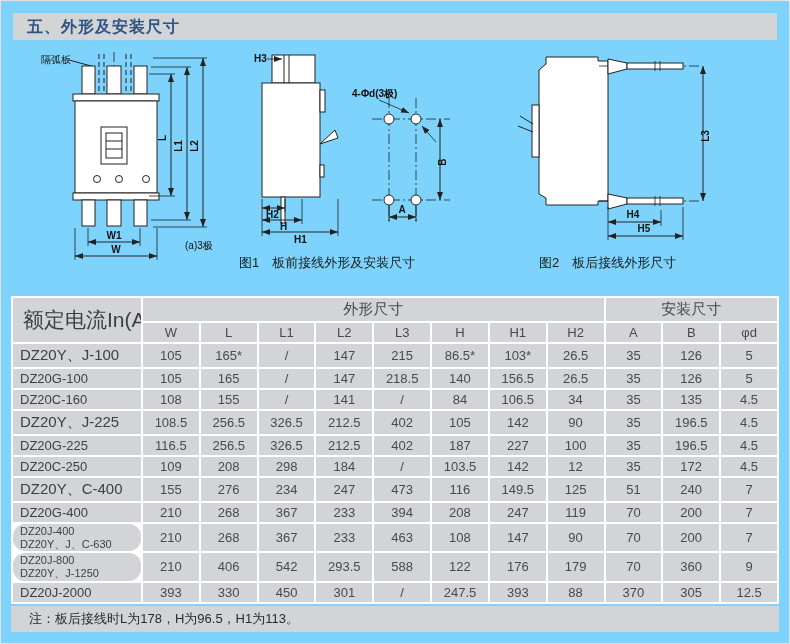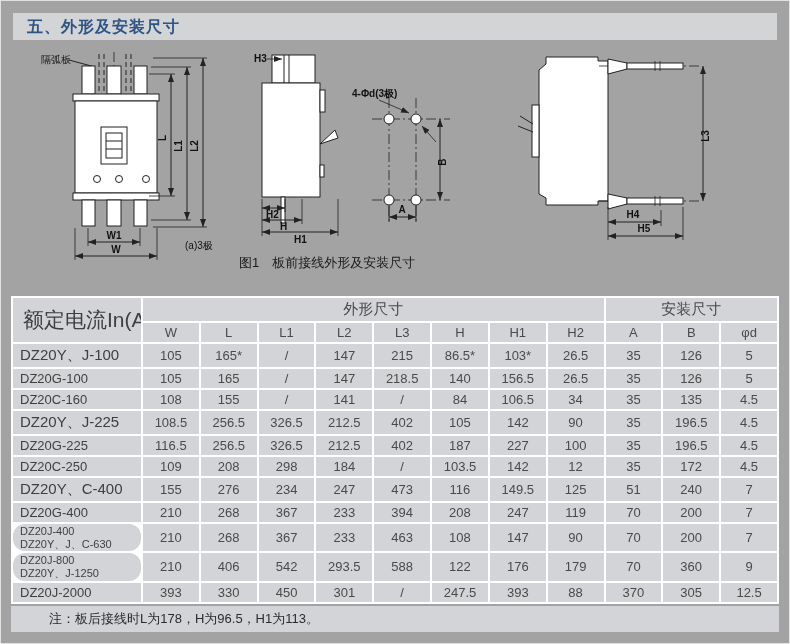--- a/index.html
+++ b/index.html
@@ -1,17 +1,17 @@
 <!DOCTYPE html>
 <html><head>
 <meta charset="utf-8">
 <style>
   html,body{margin:0;padding:0;background:#f2f2f2;}
   .page{
-    width:790px;height:644px;background:#a3a3a3;position:relative;
+    width:790px;height:644px;background:#7dd3fc;position:relative;
     font-family:"Liberation Sans","DejaVu Sans",sans-serif;
     border:1px solid #e2e2e2;box-sizing:border-box;overflow:hidden;
   }
   .title-bar{
     margin:12px 12px 0 12px;height:27px;line-height:27px;
     background:#d3d4d5;color:#2e5486;font-size:16px;font-weight:bold;
     padding-left:14px;letter-spacing:1px;
   }
   .drawings{position:relative;height:252px;margin:0 10px;}
   .drawings svg{position:absolute;}
@@ -28,21 +28,21 @@
   .tbl-wrap{margin:4px 10px 0 10px;}
   table{border-collapse:separate;border-spacing:2px;width:100%;table-layout:fixed;background:#fff;}
   th,td{background:#d2d4d7;color:#4a4a4a;text-align:center;font-size:13px;padding:2px 1px;
         overflow:hidden;white-space:nowrap;font-weight:normal;}
   th.grp{font-size:15px;color:#4a4a4a;padding:2px 16px;}
   th.model-h{font-size:21px;text-align:center;padding-left:10px;color:#3f3f3f;}
   td.model{text-align:left;padding-left:7px;color:#3f3f3f;}
   td.model.big{font-size:15px;}
   td.model.twoline{font-size:11px;line-height:1.15;white-space:pre-line;padding-top:1px;padding-bottom:1px;border-radius:12px;}
   .note{margin:2px 10px 17px 10px;background:#d2d4d7;color:#2b2b2b;
-        font-size:13px;padding:4px 0 4px 38px;}
+        font-size:13px;padding:4px 0 4px 18px;}
 </style>
 </head>
 <body>
 
 <div class="page">
 
   <div class="title-bar">五、外形及安装尺寸</div>
 
   <div class="drawings">
 
@@ -183,20 +183,21 @@
         <line x1="180" y1="157" x2="180" y2="190" stroke-width="0.8"></line>
         <line x1="105" y1="172" x2="158" y2="172" marker-start="url(#c2)" marker-end="url(#c1)"></line>
         <line x1="105" y1="186" x2="180" y2="186" marker-start="url(#c2)" marker-end="url(#c1)"></line>
       </g>
       <text class="dims" x="206" y="86" text-anchor="middle" transform="rotate(-90 206 86)">L3</text>
       <text class="dims" x="130" y="168" text-anchor="middle">H4</text>
       <text class="dims" x="141" y="182" text-anchor="middle">H5</text>
     </svg>
 
     <div class="fig-caption" id="cap1">图1　板前接线外形及安装尺寸</div>
+    <div class="fig-caption" id="cap2">图2　板后接线外形尺寸</div>
   </div>
 
   <div class="tbl-wrap">
     <table>
       <colgroup>
         <col style="width:128px">
         <col>
           <col>
           <col>
           <col>

